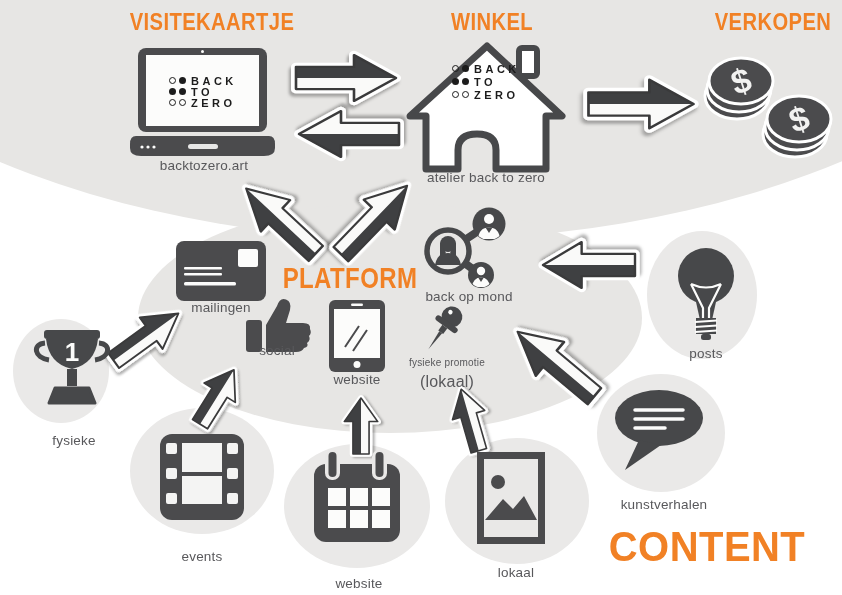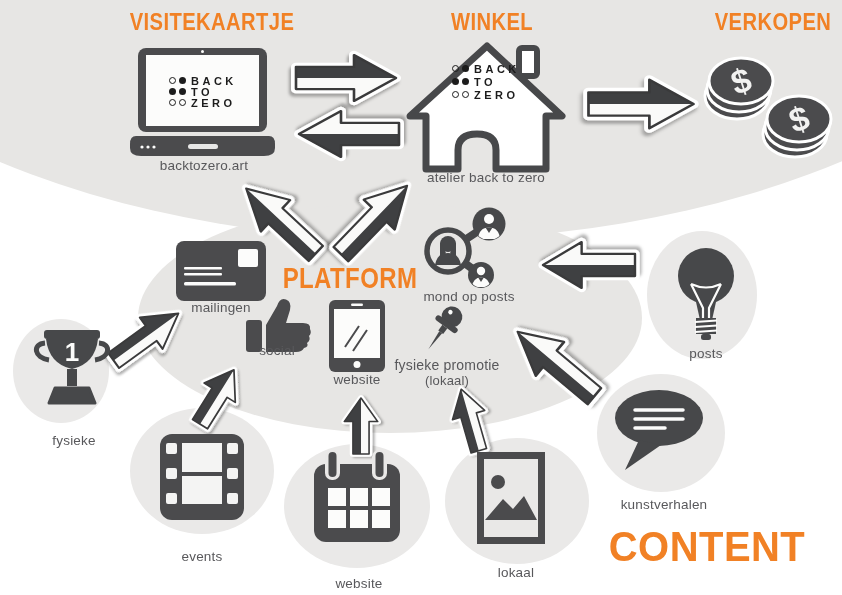--- a/index.html
+++ b/index.html
@@ -327,21 +327,21 @@
 <div class="title" style="left:492px;top:8px">WINKEL</div>
 <div class="title" style="left:773px;top:8px">VERKOPEN</div>
 <div class="title title-platform" style="left:350px;top:261px">PLATFORM</div>
 <div class="title title-content" style="left:707px;top:522px">CONTENT</div>
 
 <div class="lbl" style="left:204px;top:158px">backtozero.art</div>
 <div class="lbl" style="left:486px;top:170px">atelier back to zero</div>
 <div class="lbl" style="left:221px;top:300px">mailingen</div>
 <div class="lbl" style="left:277px;top:343px">social</div>
 <div class="lbl" style="left:357px;top:372px">website</div>
-<div class="lbl" style="left:469px;top:289px">mond op posts</div>
-<div class="lbl" style="left:447px;top:357px;font-size:14px">fysieke promotie</div>
-<div class="lbl" style="left:447px;top:373px;font-size:13px">(lokaal)</div>
+<div class="lbl" style="left:469px;top:289px">back op mond</div>
+<div class="lbl" style="left:447px;top:357px;font-size:10px">fysieke promotie</div>
+<div class="lbl" style="left:447px;top:373px;font-size:16px">(lokaal)</div>
 <div class="lbl" style="left:706px;top:346px">posts</div>
 <div class="lbl" style="left:664px;top:497px">kunstverhalen</div>
 <div class="lbl" style="left:74px;top:433px">fysieke</div>
 <div class="lbl" style="left:202px;top:549px">events</div>
 <div class="lbl" style="left:359px;top:576px">website</div>
 <div class="lbl" style="left:516px;top:565px">lokaal</div>
 
 </body></html>

